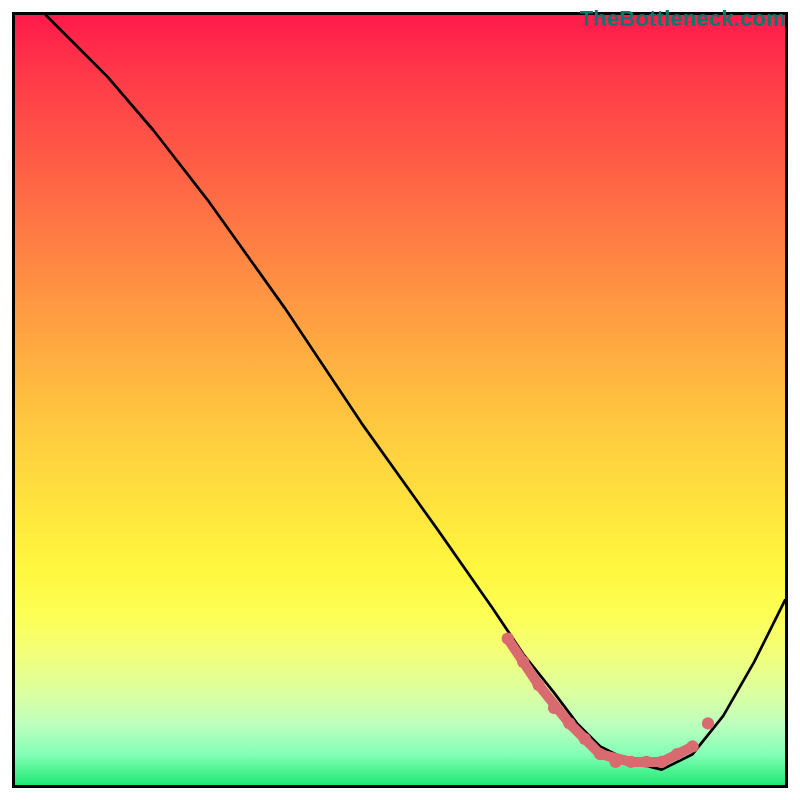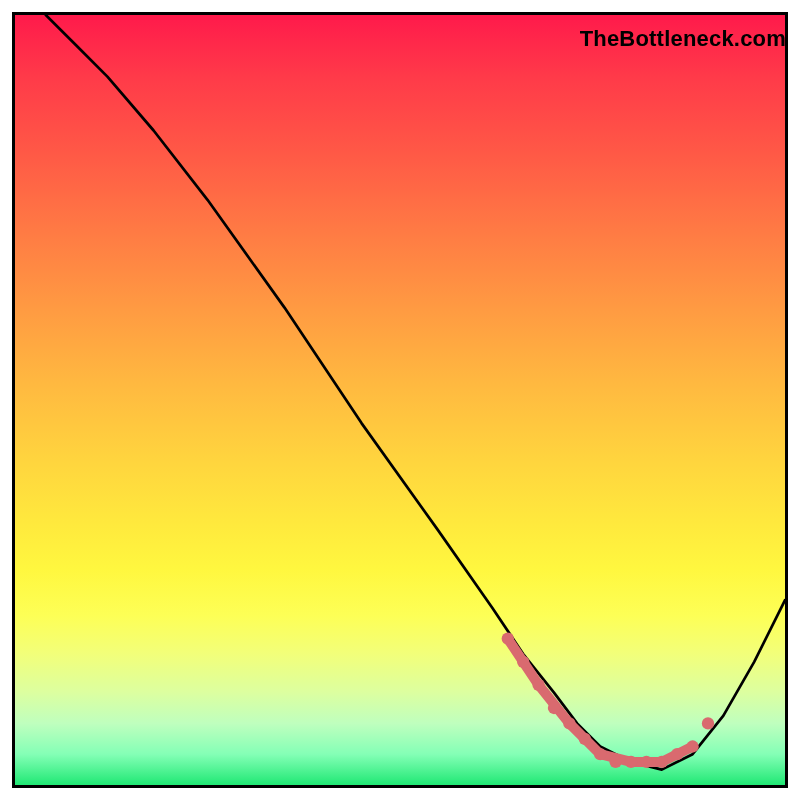--- a/index.html
+++ b/index.html
@@ -15,24 +15,23 @@
     position: relative;
     width: 800px;
     height: 800px;
   }
   .watermark {
     position: absolute;
     top: 6px;
     right: 14px;
     font-size: 22px;
     font-weight: 600;
-    color: #000000;
+    color: #0f766e;
     letter-spacing: 0.2px;
     z-index: 3;
-    margin-top: 20px;
   }
   .plot-frame {
     position: absolute;
     left: 12px;
     top: 12px;
     width: 776px;
     height: 776px;
     border: 3px solid #000;
     box-sizing: border-box;
     z-index: 2;

